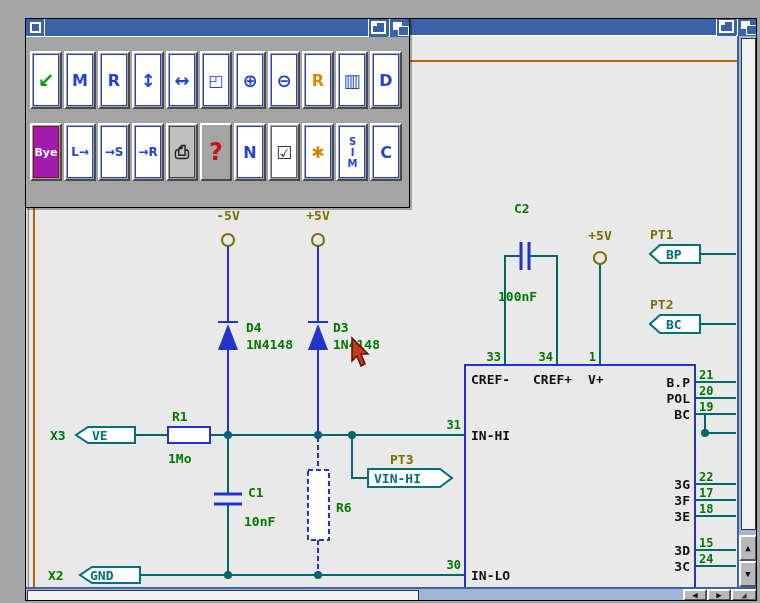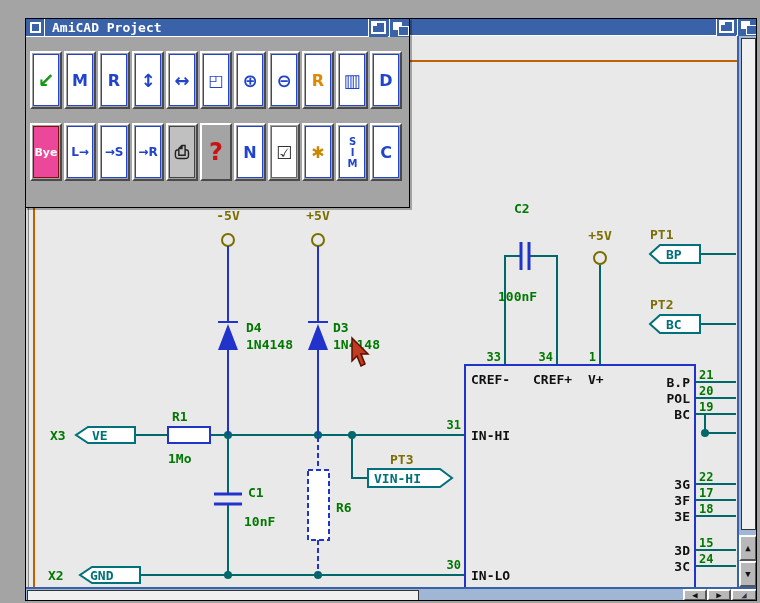--- a/index.html
+++ b/index.html
@@ -66,21 +66,21 @@
   .btn{width:32px;height:58px;background:#A4A4A4;border:2px solid;border-color:#FFF #4A4A4A #4A4A4A #FFF;
     box-sizing:border-box;display:flex;align-items:center;justify-content:center;padding:1px;cursor:pointer;}
   .face{width:100%;height:100%;background:#fff;border:1px solid #2244CC;color:#2244CC;
     display:flex;align-items:center;justify-content:center;
     font:bold 16px "DejaVu Sans",sans-serif;box-sizing:border-box;text-align:center;}
   .b-select .face{color:#119911;font-size:20px;}
   .b-sv .face,.b-sh .face{font-size:18px;}
   .b-zin .face,.b-zout .face{font-size:18px;}
   .b-redraw .face{color:#DD8800;}
   .b-list .face{font-size:18px;}
-  .b-quit .face{background:#ec4899;border-color:#801010;color:#fff;font-size:11px;}
+  .b-quit .face{background:#a21caf;border-color:#801010;color:#fff;font-size:11px;}
   .b-load .face,.b-save .face,.b-merge .face{font-size:12px;}
   .b-print .face{background:#C0C0C0;border-color:#444;color:#222;font-size:18px;}
   .b-help .face{background:#A4A4A4;border-color:#A4A4A4;color:#CC1111;font-size:24px;}
   .b-edit .face{color:#333;border-color:#666;font-size:18px;}
   .b-options .face{color:#CC8800;}
   .b-sim .face{font-size:10px;writing-mode:vertical-lr;text-orientation:upright;line-height:1;letter-spacing:0;}
   
   svg text{font-family:"DejaVu Sans Mono",monospace;font-weight:bold;}
   .w{stroke:#006868;stroke-width:2;fill:none;}
   .c{stroke:#2233CC;stroke-width:2;fill:none;}
@@ -295,21 +295,20 @@
   </div>
 </div>
 
 <div id="main-outline"></div>
 
 <div id="toolwin">
   <div id="tw-titlebar">
     <div id="tw-close">
       <div class="gc"></div>
     </div>
-    <span id="tw-title">AmiCAD Project</span>
     <div class="tg g-zoom">
       <div class="gz-outer">
           <div class="gz-inner"></div>
         </div>
     </div>
     <div class="tg g-depth">
       <div class="gd-back"></div>
       <div class="gd-front"></div>
     </div>
   </div>

